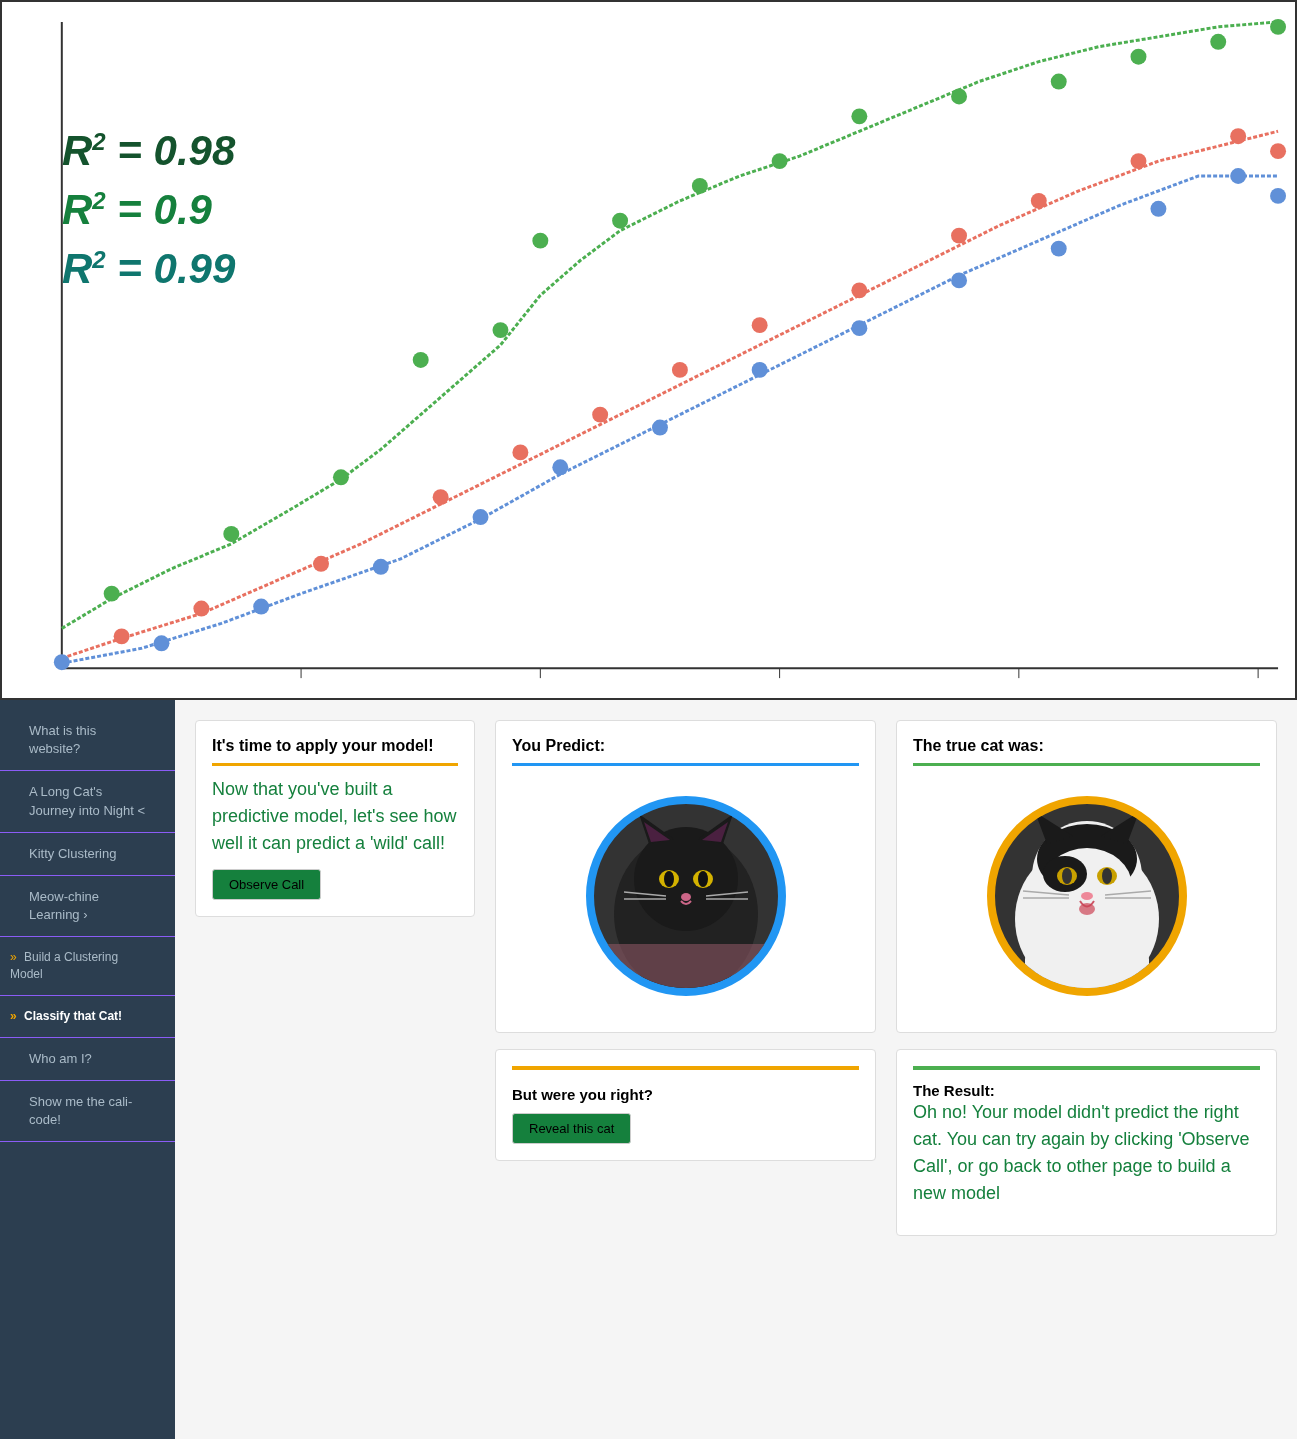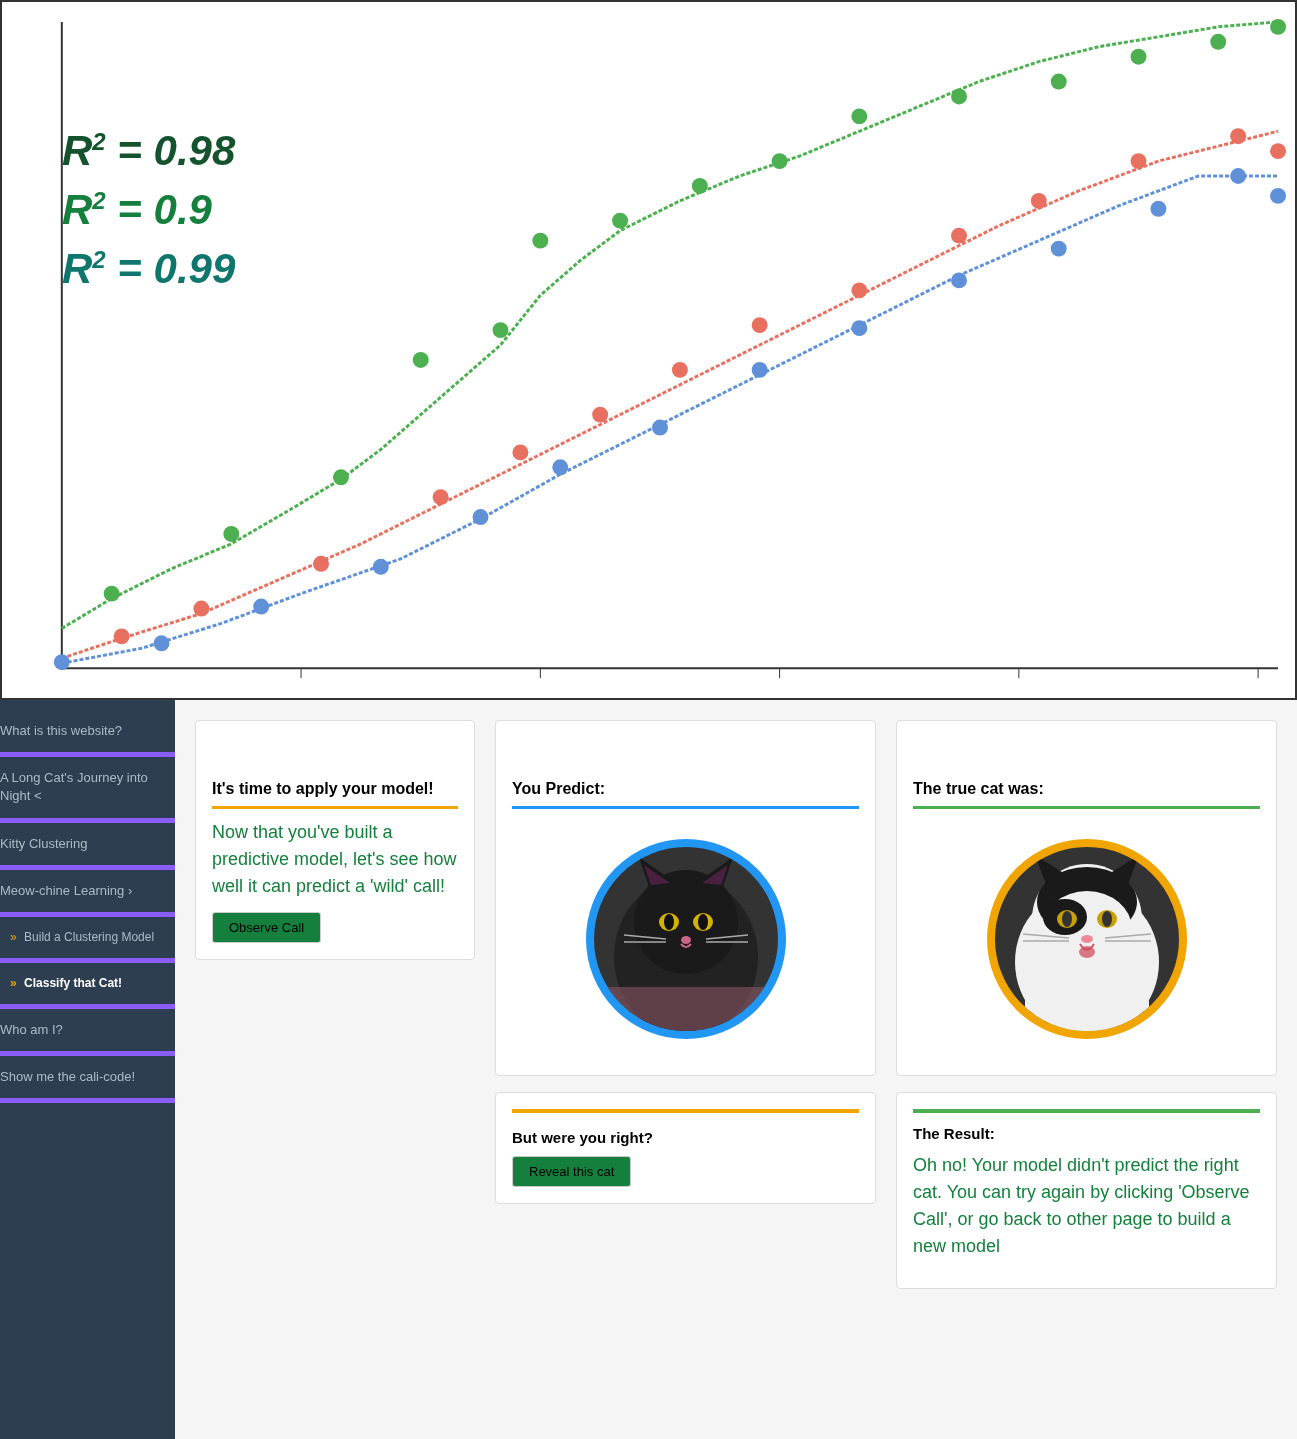--- a/index.html
+++ b/index.html
@@ -51,24 +51,24 @@
     
     .sidebar {
       width: 175px;
       background: #2c3e50;
       color: #ccc;
       padding: 10px 0;
       flex-shrink: 0;
     }
 
     .sidebar-item {
-      padding: 12px 0;
+      padding: 12px 29px;
       font-size: 13px;
       cursor: pointer;
-      border-bottom: 5px solid #8b5cf6;
+      border-bottom: 1px solid #8b5cf6;
       color: #aabbc8;
       line-height: 1.4;
     }
     .sidebar-item.sub {
       padding-left: 10px;
       font-size: 12px;
     }
     .sidebar-item.sub .arrow {
       color: #f0a500;
       margin-right: 4px;
@@ -104,21 +104,20 @@
       padding: 16px;
       margin-bottom: 16px;
     }
 
     .card-header {
       font-size: 16px;
       font-weight: bold;
       margin-bottom: 10px;
       padding-bottom: 8px;
       border-bottom: 3px solid #f0a500;
-      margin-top: 43px;
     }
     .card-header.green-border { border-bottom-color: #4caf50; }
     .card-header.blue-border { border-bottom-color: #2196F3; }
 
     .card p {
       font-size: 18px;
       color: #15803d;
       line-height: 1.5;
       margin-bottom: 12px;
     }
@@ -353,19 +352,19 @@
               <line x1="110" y1="94" x2="156" y2="94" stroke="#aaa" stroke-width="1.5"></line>
 
               <rect x="30" y="145" width="124" height="40" fill="#f0f0f0" rx="10"></rect>
             </svg>
           </div>
         </div>
       </div>
 
       <div class="card">
         <hr class="divider-line green">
-        <div style="font-size:15px; font-weight:bold; margin-bottom:10px;">The Result:</div>
+        <div style="font-size:15px; font-weight:bold; ">The Result:</div>
         <p>Oh no! Your model didn't predict the right cat. You can try again by clicking 'Observe Call', or go back to other page to build a new model</p>
       </div>
     </div>
 
   </div>
 </div>
 
 </body></html>

